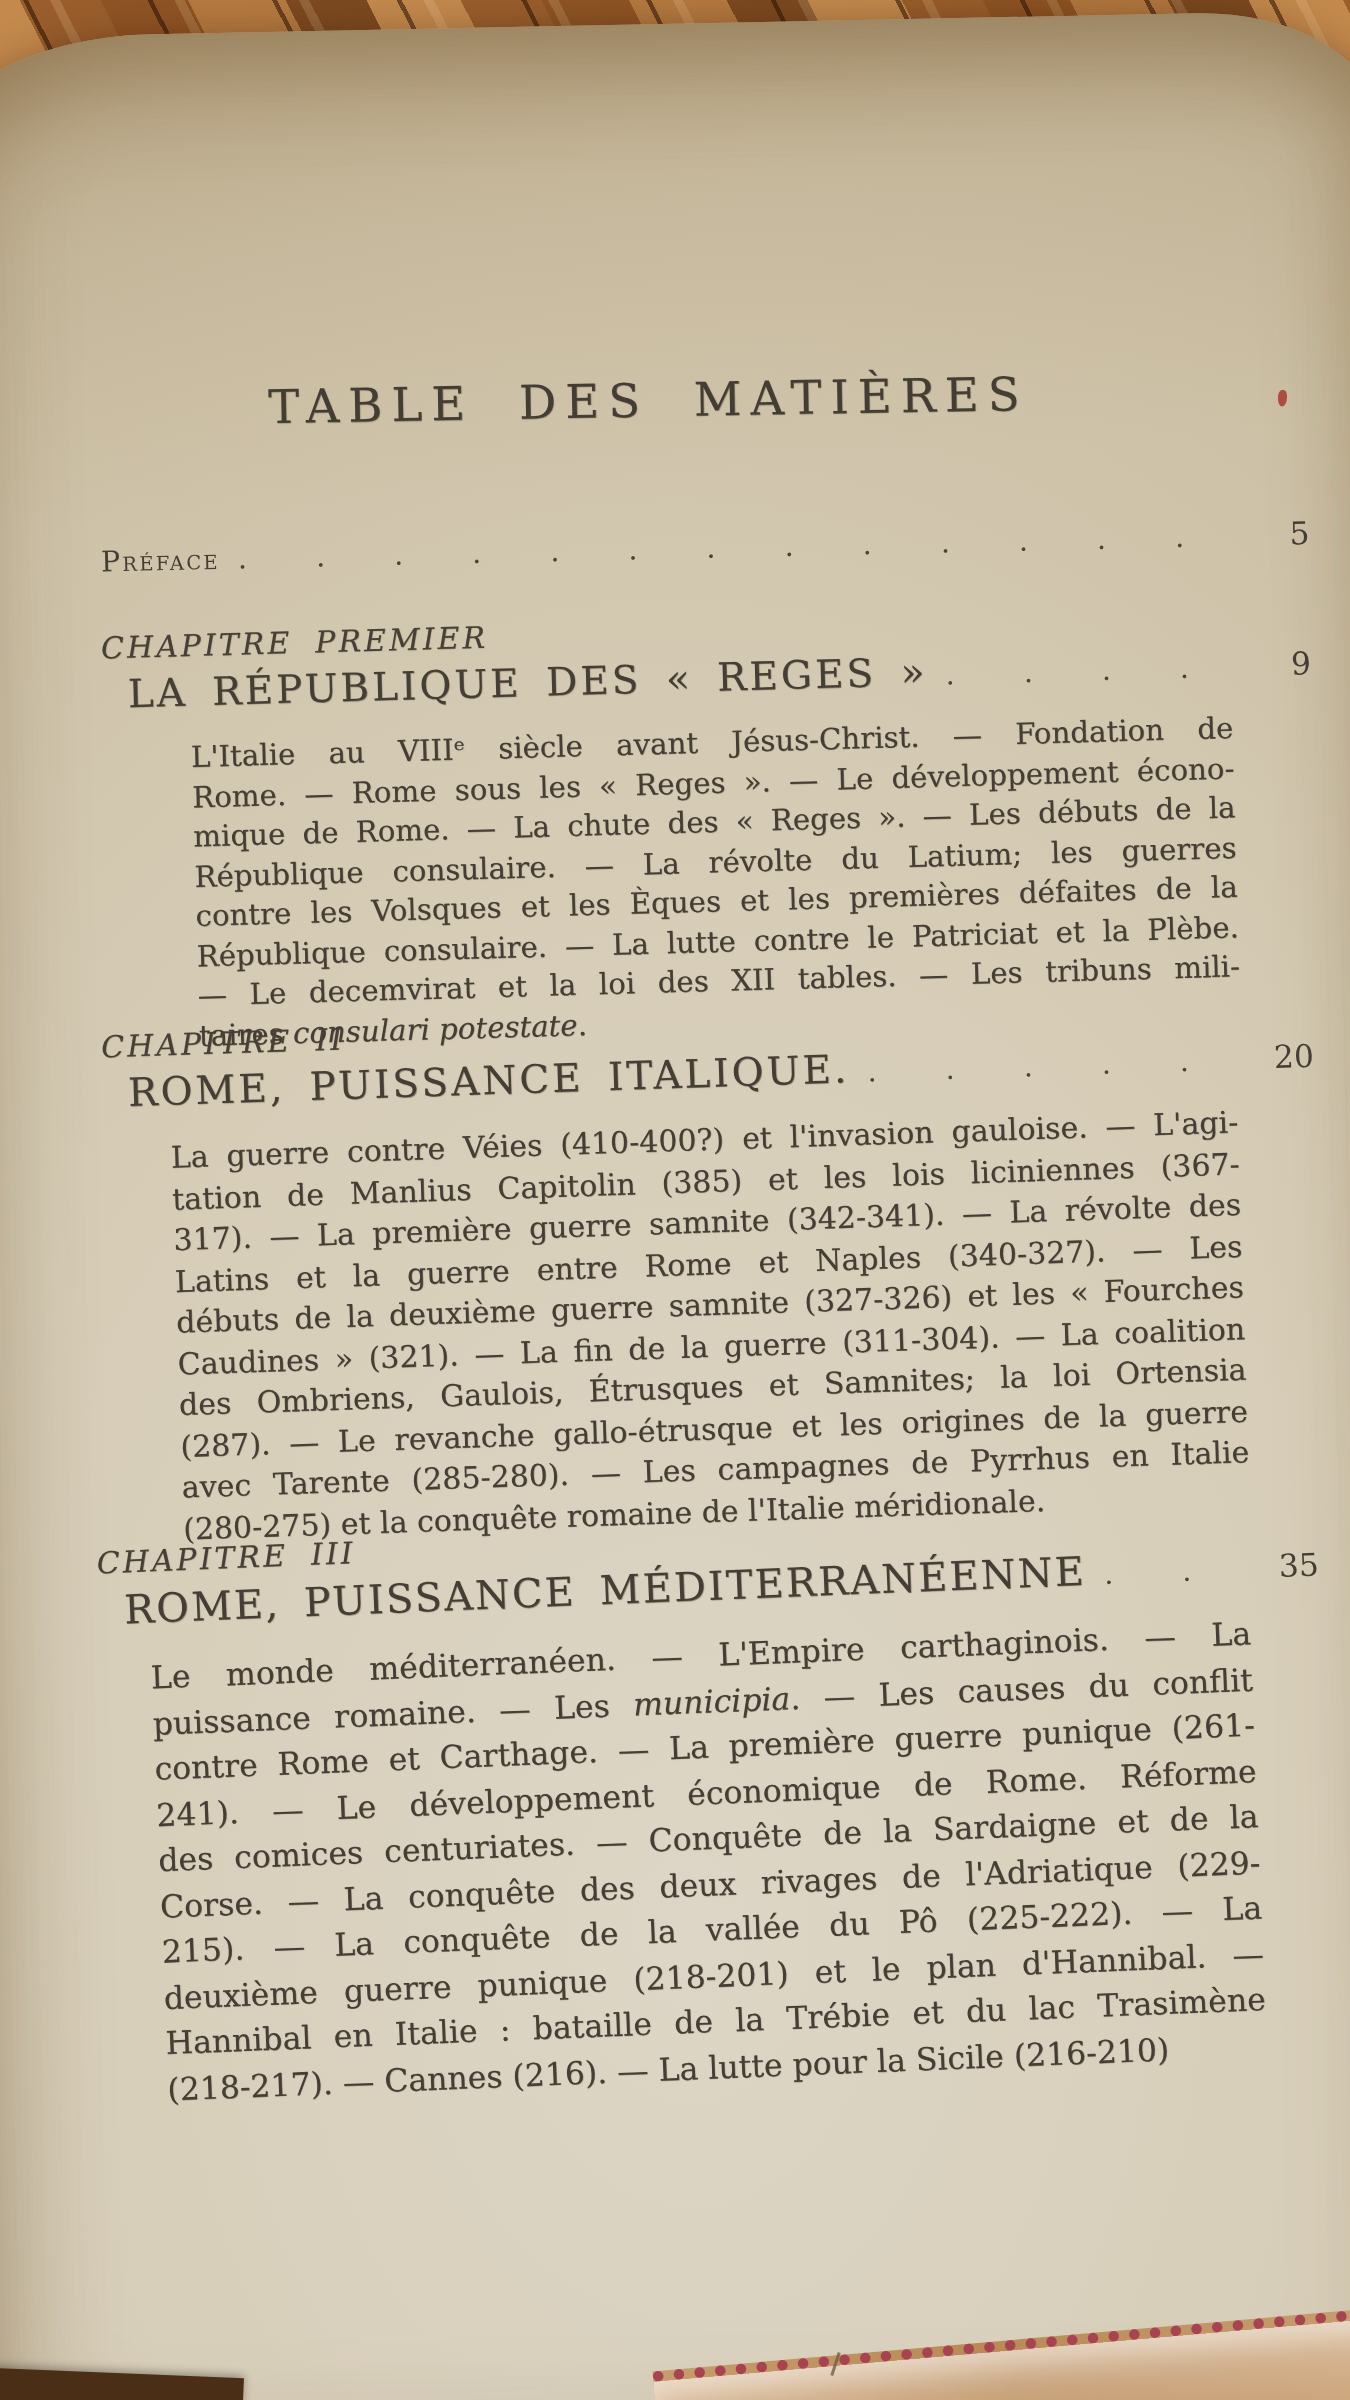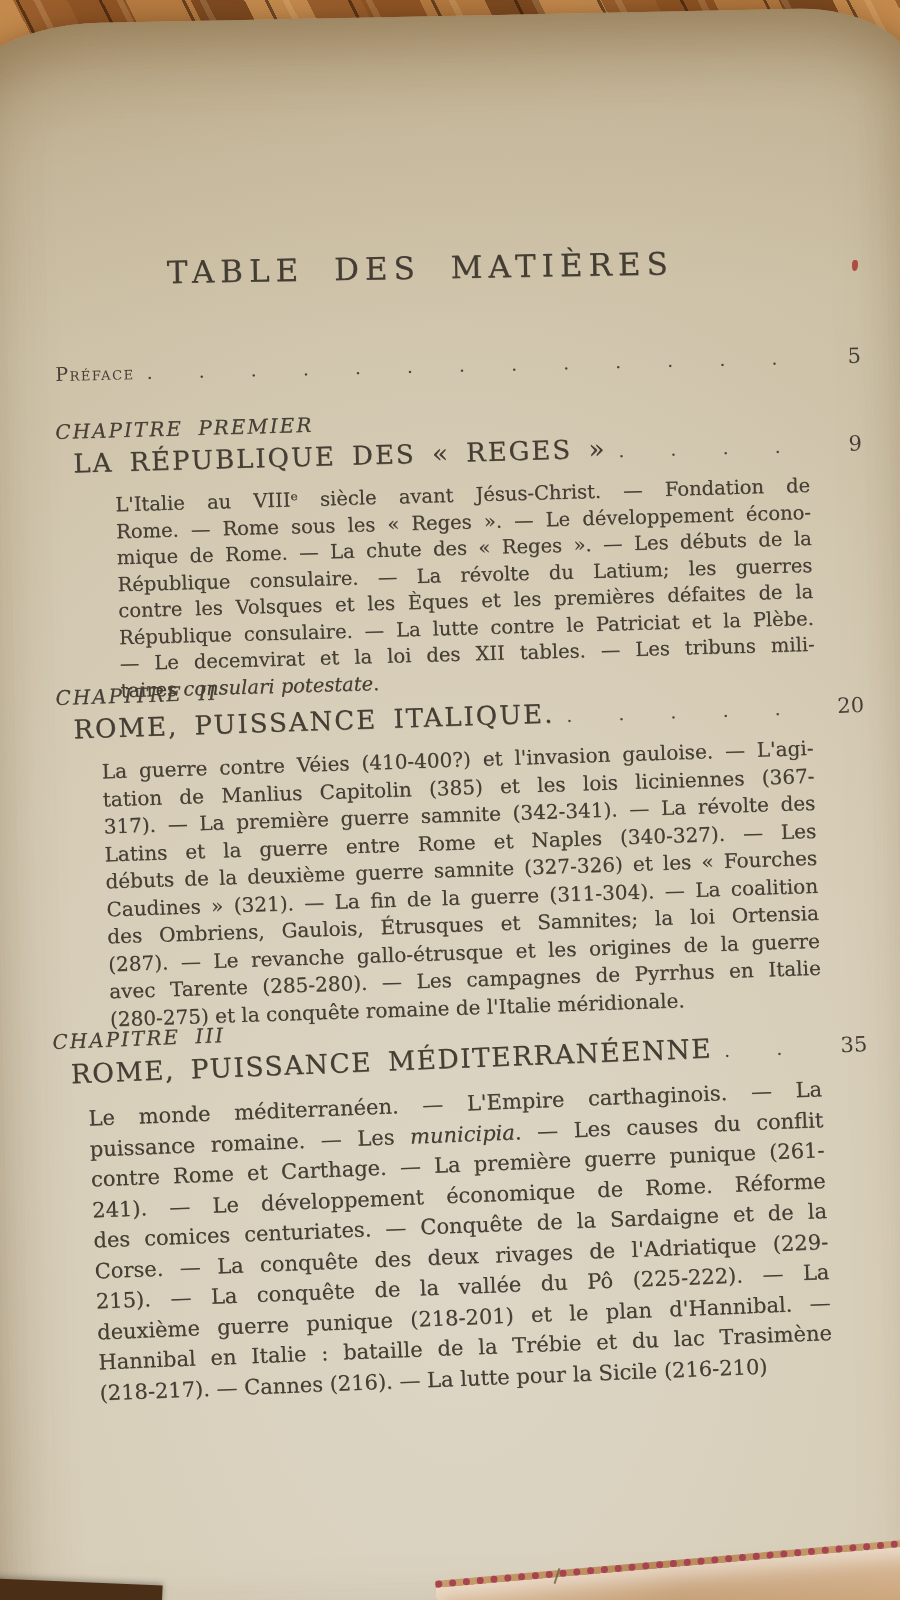--- a/index.html
+++ b/index.html
@@ -52,21 +52,21 @@
   }
   .speck-red{
     position:absolute; left:852px; top:260px; width:6px; height:11px;
     border-radius:50% 40% 60% 50%; background:rgba(168,58,46,0.85); z-index:7;
   }
   .speck-line{
     position:absolute; left:556px; top:1568px; width:2px; height:16px;
     transform:rotate(18deg); background:rgba(110,95,70,0.8); z-index:7;
   }
   
-  .content{position:absolute; inset:0; z-index:5; color:#453e35;}
+  .content{position:absolute; inset:0; z-index:5; color:#453e35;margin-left:12px;}
   .blk{position:absolute; transform-origin:left top;}
   .r0{transform:rotate(-1.0deg);}
   .r1{transform:rotate(-1.3deg);}
   .r2{transform:rotate(-1.6deg);}
   .r3{transform:rotate(-1.9deg);}
   .r4{transform:rotate(-2.3deg);}
 
   .title{
     left:60px; top:256px; width:720px; text-align:center;
     font-size:31px; letter-spacing:6px; word-spacing:14px;

